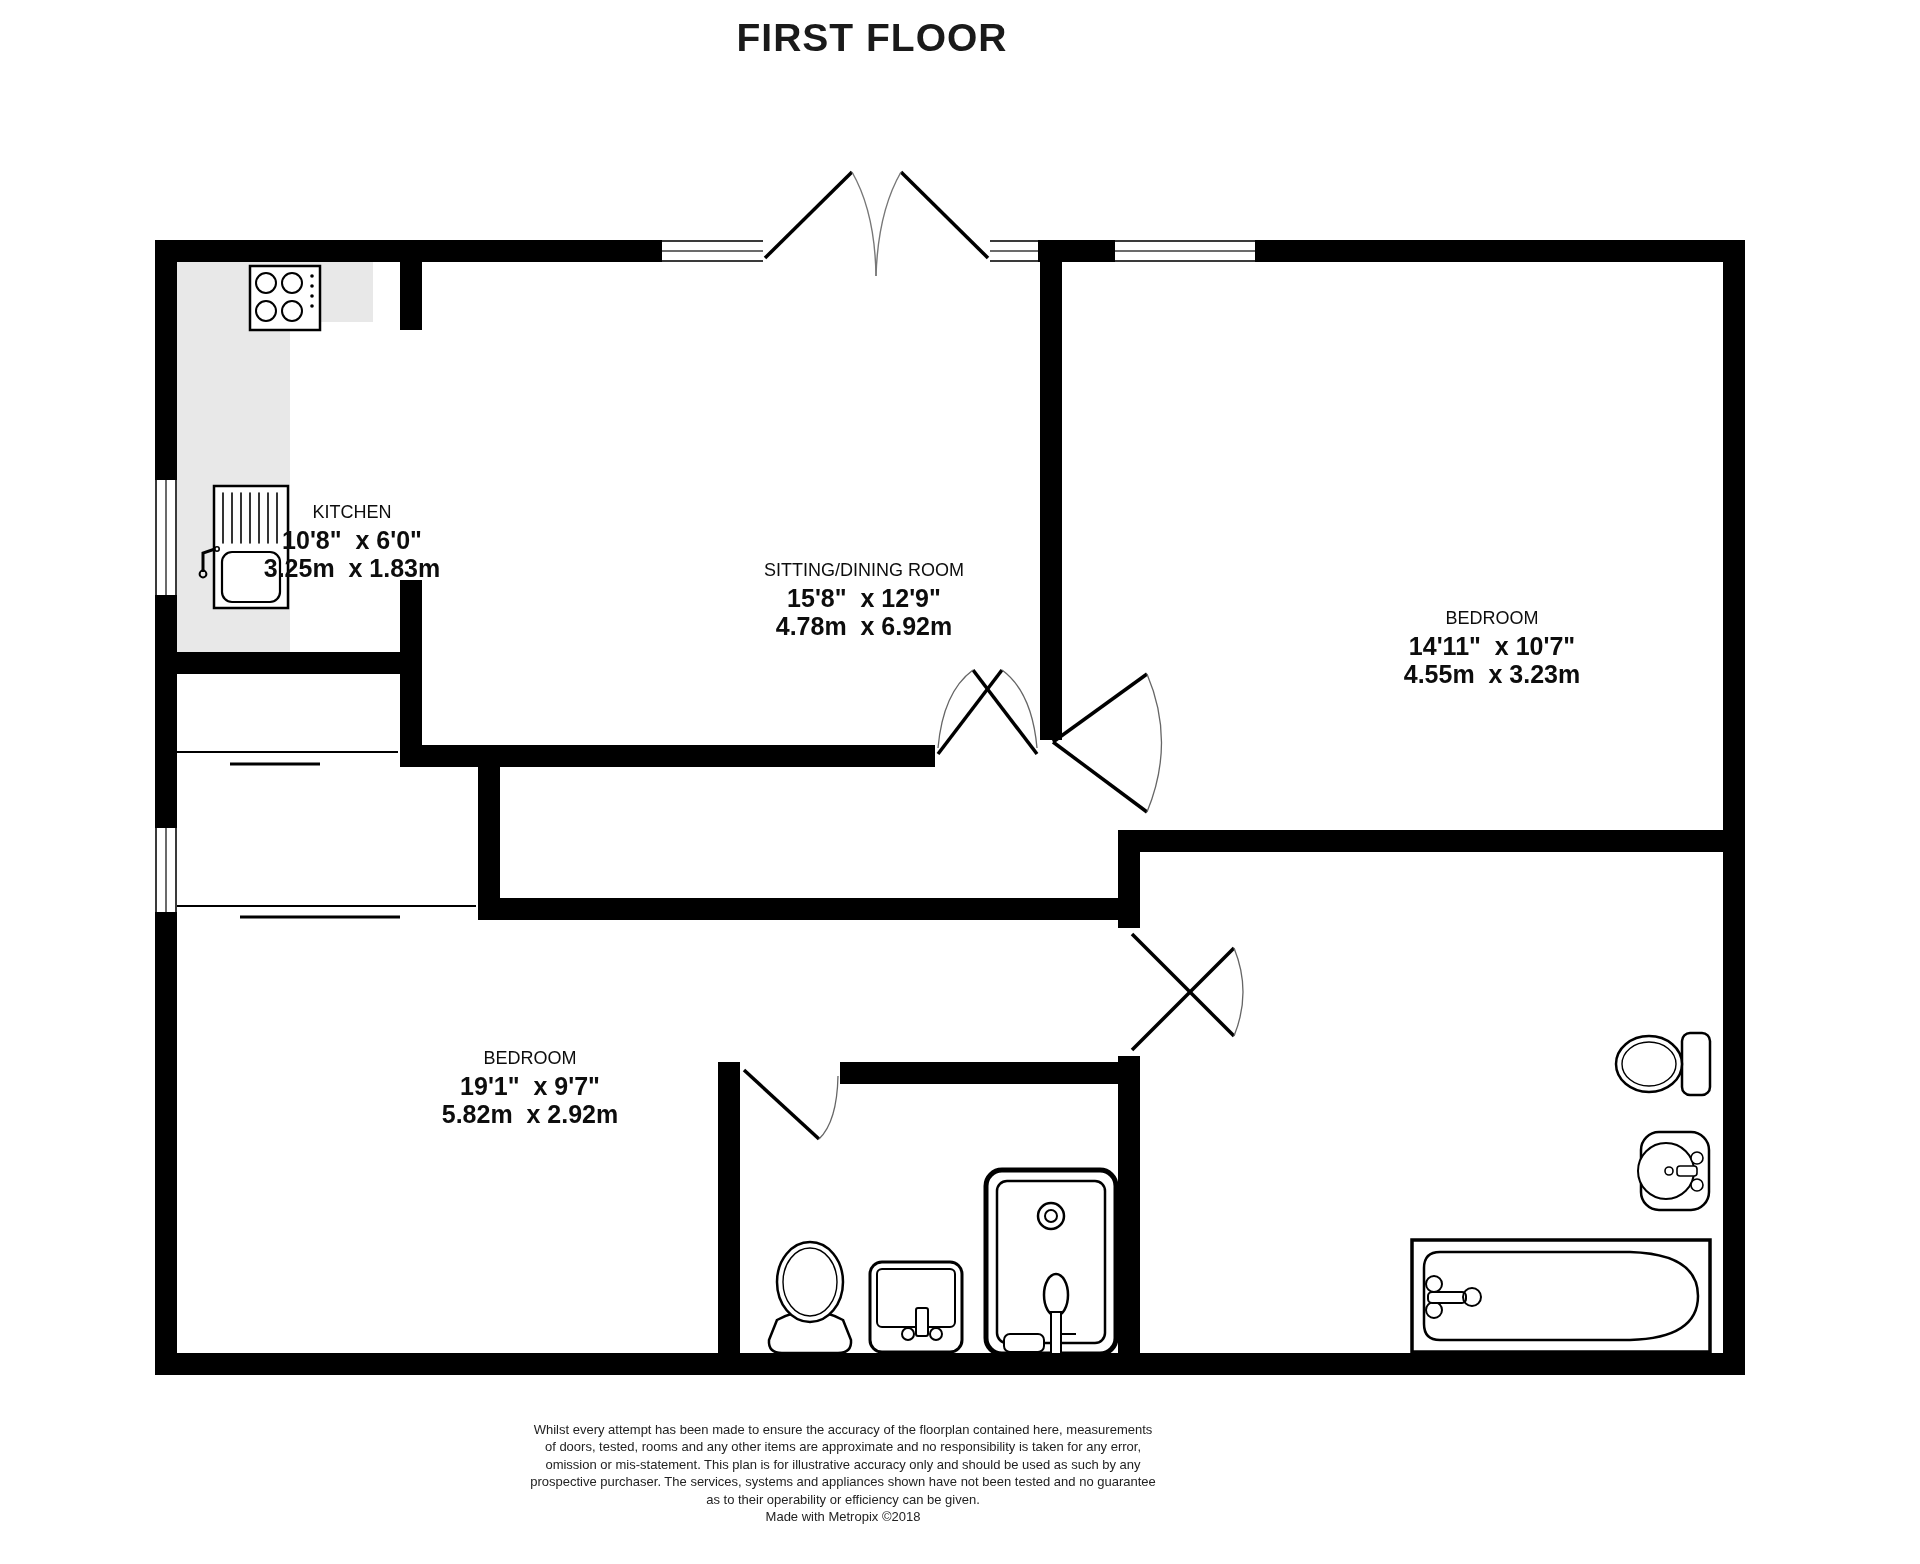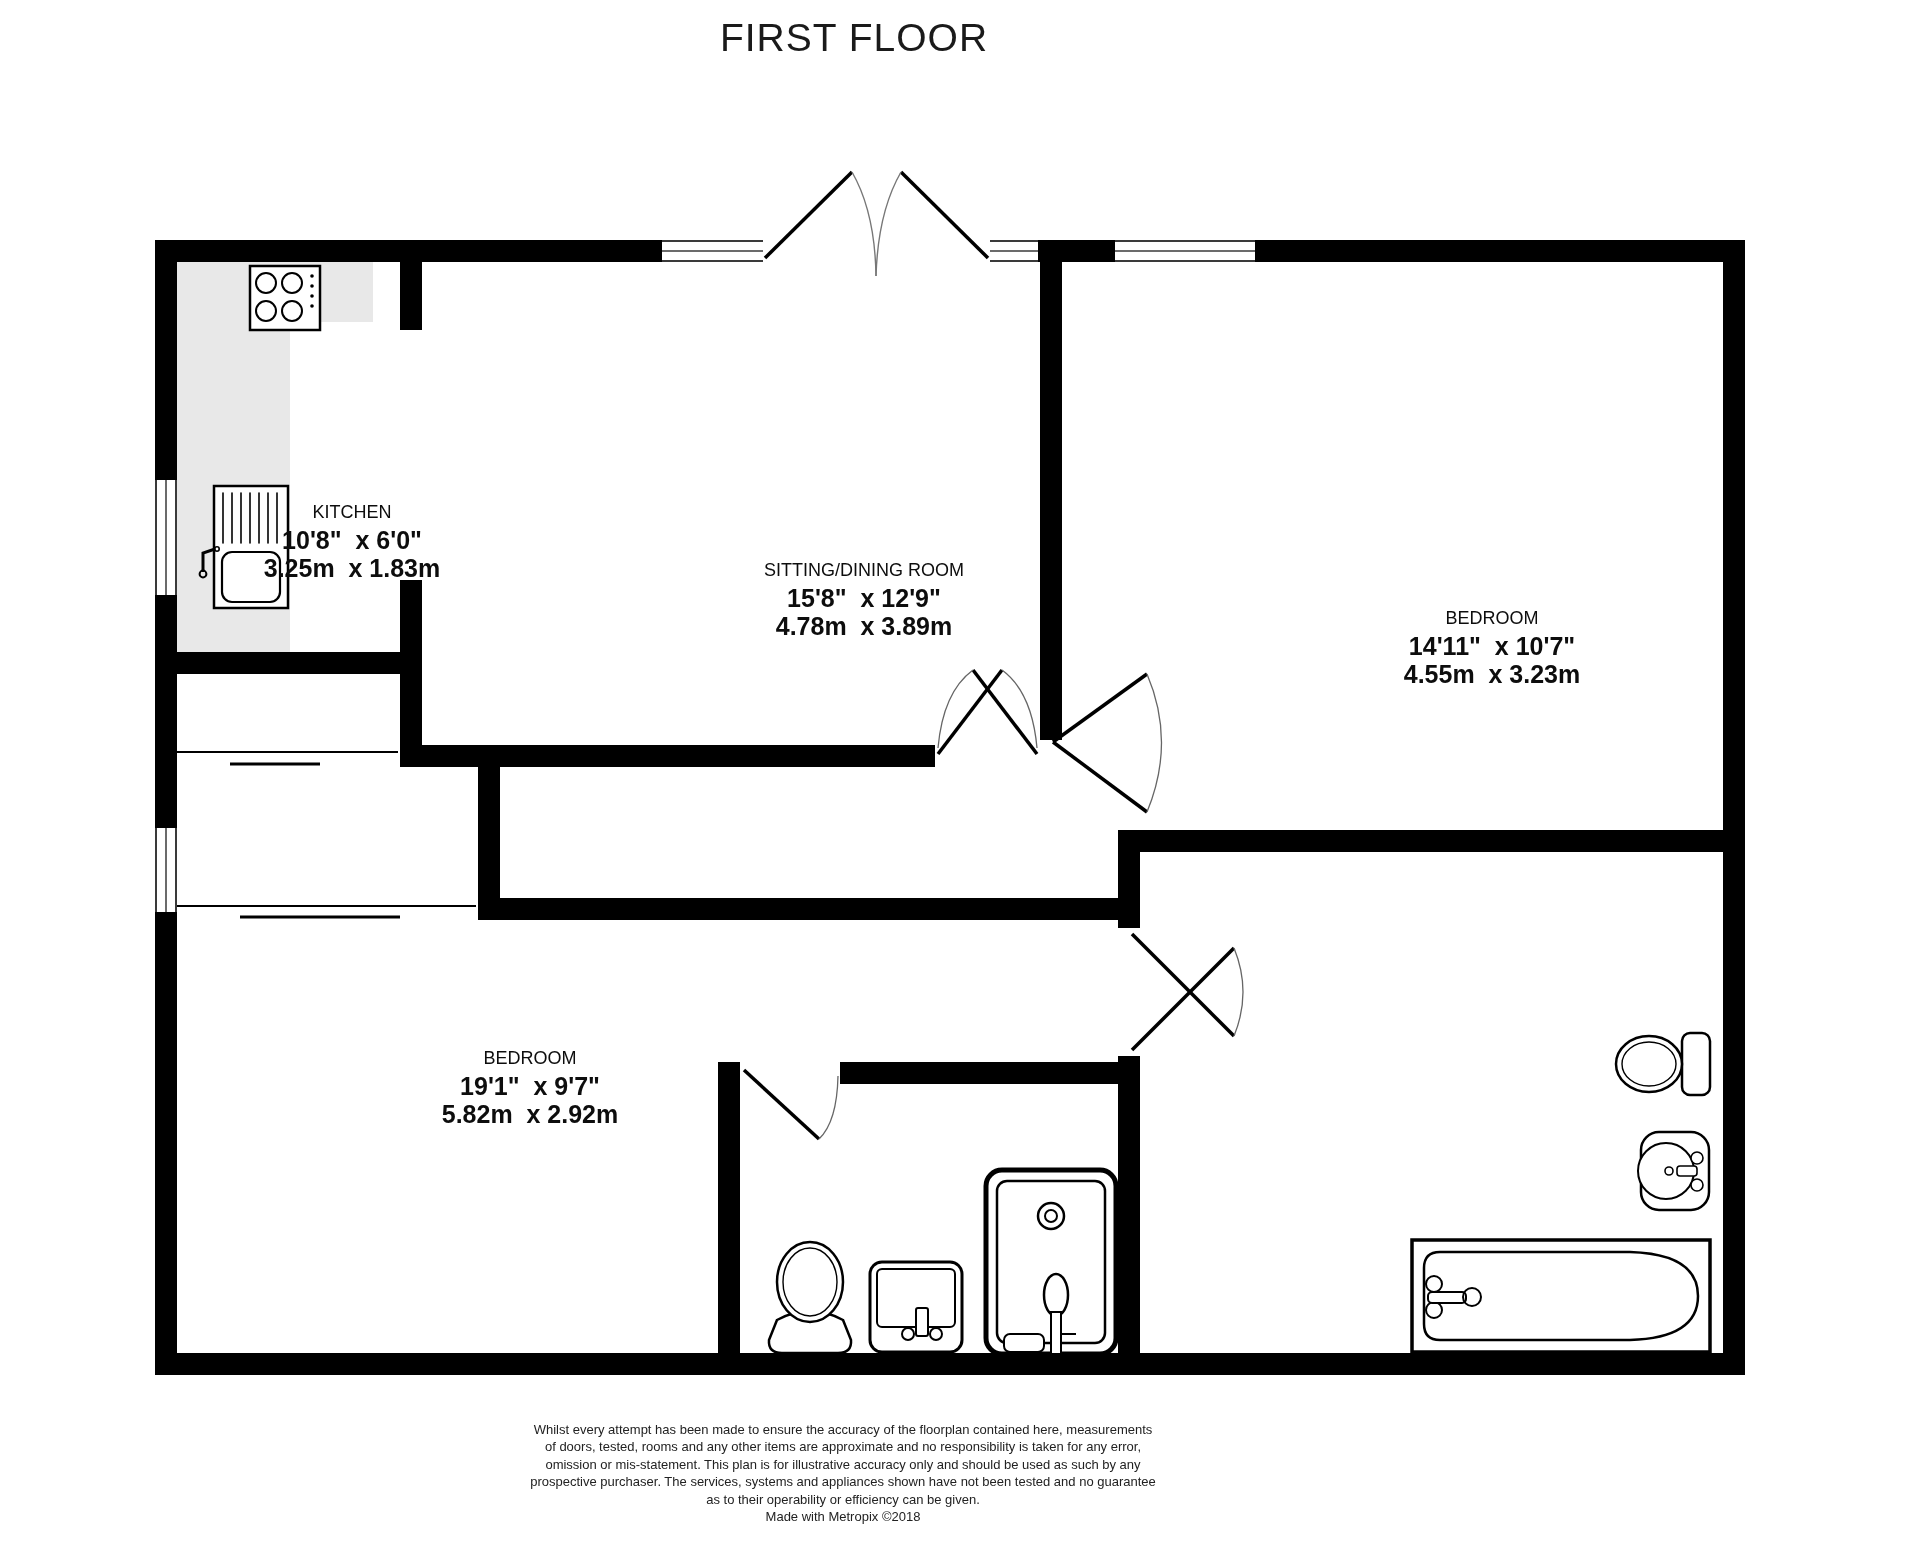--- a/index.html
+++ b/index.html
@@ -1,19 +1,19 @@
 <!DOCTYPE html>
 <html><head>
 <meta charset="utf-8">
 <style>
   html,body{margin:0;padding:0;background:#ffffff;}
   .canvas{position:relative;width:1920px;height:1564px;background:#fff;overflow:hidden;
           font-family:"Liberation Sans", sans-serif;}
-  .page-title{position:absolute;left:854px;top:16px;transform:translateX(-50%);
-              font-size:39px;font-weight:400;color:#1a1a1a;letter-spacing:1px;white-space:pre;}
+  .page-title{position:absolute;left:872px;top:16px;transform:translateX(-50%);
+              font-size:39px;font-weight:700;color:#1a1a1a;letter-spacing:1px;white-space:pre;}
   svg{position:absolute;left:0;top:0;}
   .room-label{position:absolute;transform:translateX(-50%);text-align:center;color:#0d0d0d;}
   .room-label div{white-space:pre;line-height:28px;}
   .room-name{font-size:18px;font-weight:normal;}
   .room-imperial,.room-metric{font-size:25px;font-weight:bold;}
   .disclaimer{position:absolute;left:843px;top:1421px;transform:translateX(-50%);
               width:640px;text-align:center;color:#222;font-size:13px;line-height:17.4px;}
   .disclaimer div{white-space:pre;}
 </style>
 </head>
@@ -204,21 +204,21 @@
 
   <div class="room-label" style="left:352px;top:498px;">
     <div class="room-name">KITCHEN</div>
     <div class="room-imperial">10'8"  x 6'0"</div>
     <div class="room-metric">3.25m  x 1.83m</div>
   </div>
 
   <div class="room-label" style="left:864px;top:556px;">
     <div class="room-name">SITTING/DINING ROOM</div>
     <div class="room-imperial">15'8"  x 12'9"</div>
-    <div class="room-metric">4.78m  x 3.89m</div>
+    <div class="room-metric">4.78m  x 6.92m</div>
   </div>
 
   <div class="room-label" style="left:1492px;top:604px;">
     <div class="room-name">BEDROOM</div>
     <div class="room-imperial">14'11"  x 10'7"</div>
     <div class="room-metric">4.55m  x 3.23m</div>
   </div>
 
   <div class="room-label" style="left:530px;top:1044px;">
     <div class="room-name">BEDROOM</div>

